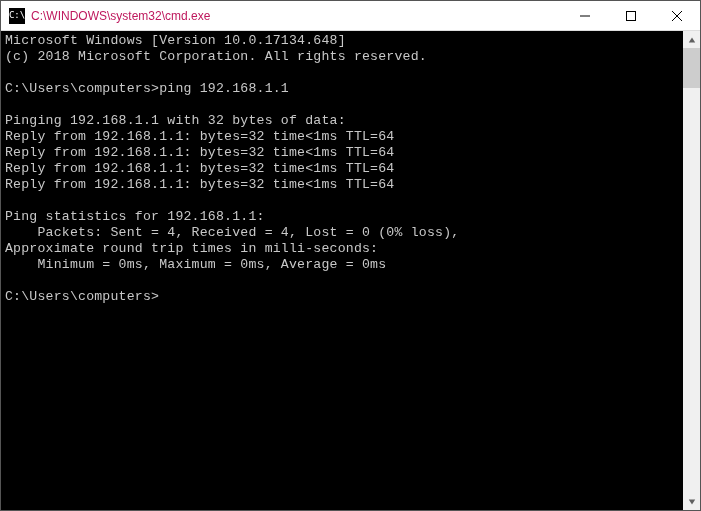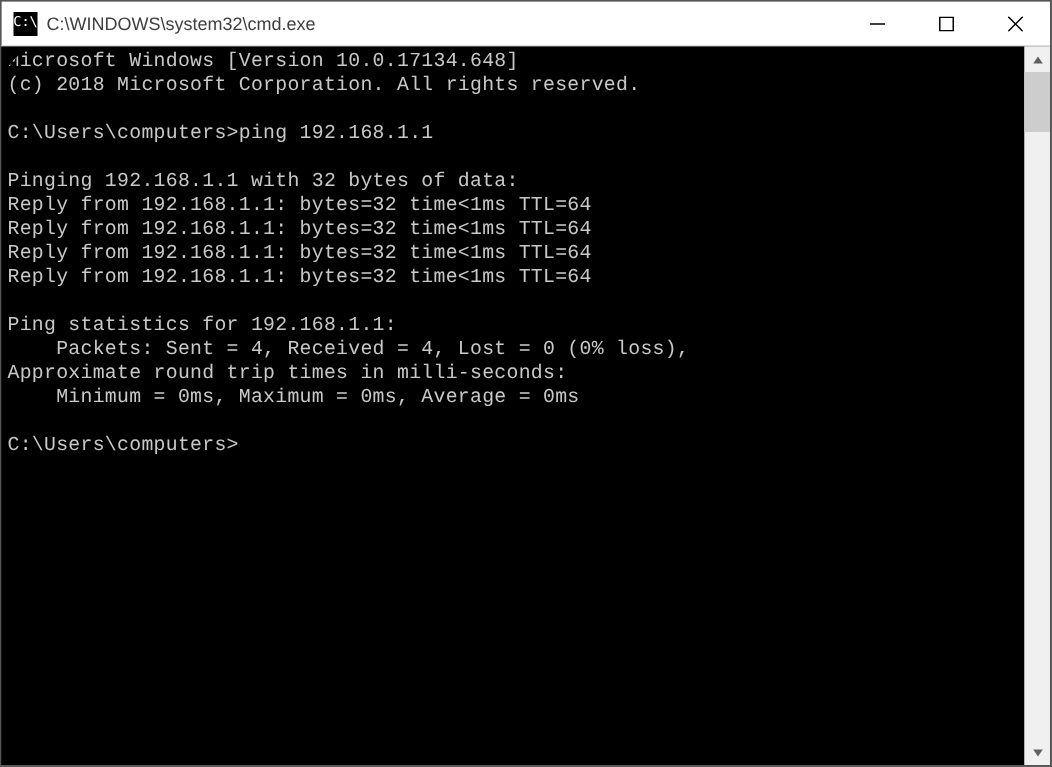--- a/index.html
+++ b/index.html
@@ -34,21 +34,21 @@
     font-size: 9px;
     font-family: Consolas, monospace;
     display: flex;
     align-items: center;
     justify-content: center;
     line-height: 1;
   }
   .titlebar .title {
     flex: 1;
     font-size: 12px;
-    color: #404040;
+    color: #be185d;
     white-space: nowrap;
     overflow: hidden;
   }
   .win-controls {
     display: flex;
     height: 100%;
   }
   .win-btn {
     width: 46px;
     height: 100%;
@@ -66,21 +66,20 @@
   .terminal {
     flex: 1;
     padding: 2px 4px;
     font-family: Consolas, "Courier New", monospace;
     font-size: 13.2px;
     line-height: 16px;
     color: #c8c8c8;
     white-space: pre;
     overflow: hidden;
     letter-spacing: 0.2px;
-    border-radius: 29px;
   }
   .terminal .line { display: block; }
   .scrollbar {
     width: 17px;
     background: #f0f0f0;
     display: flex;
     flex-direction: column;
   }
   .sb-btn {
     height: 17px;

